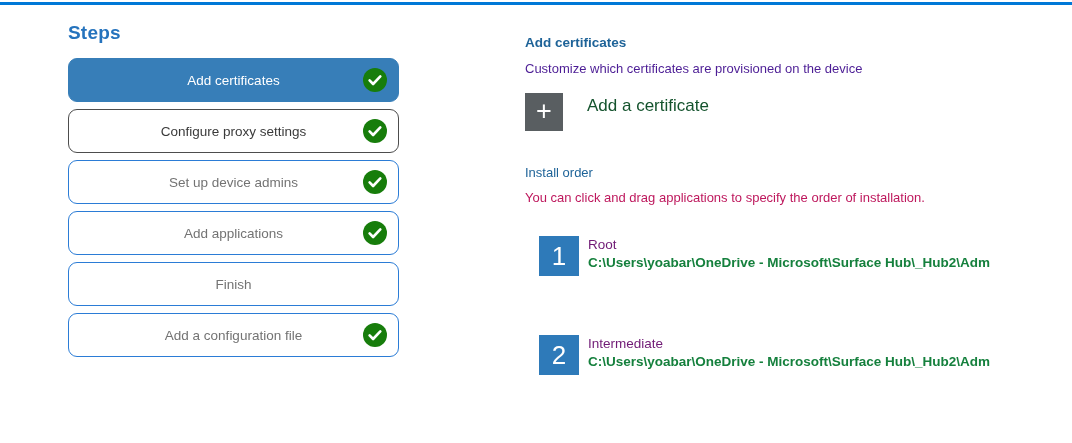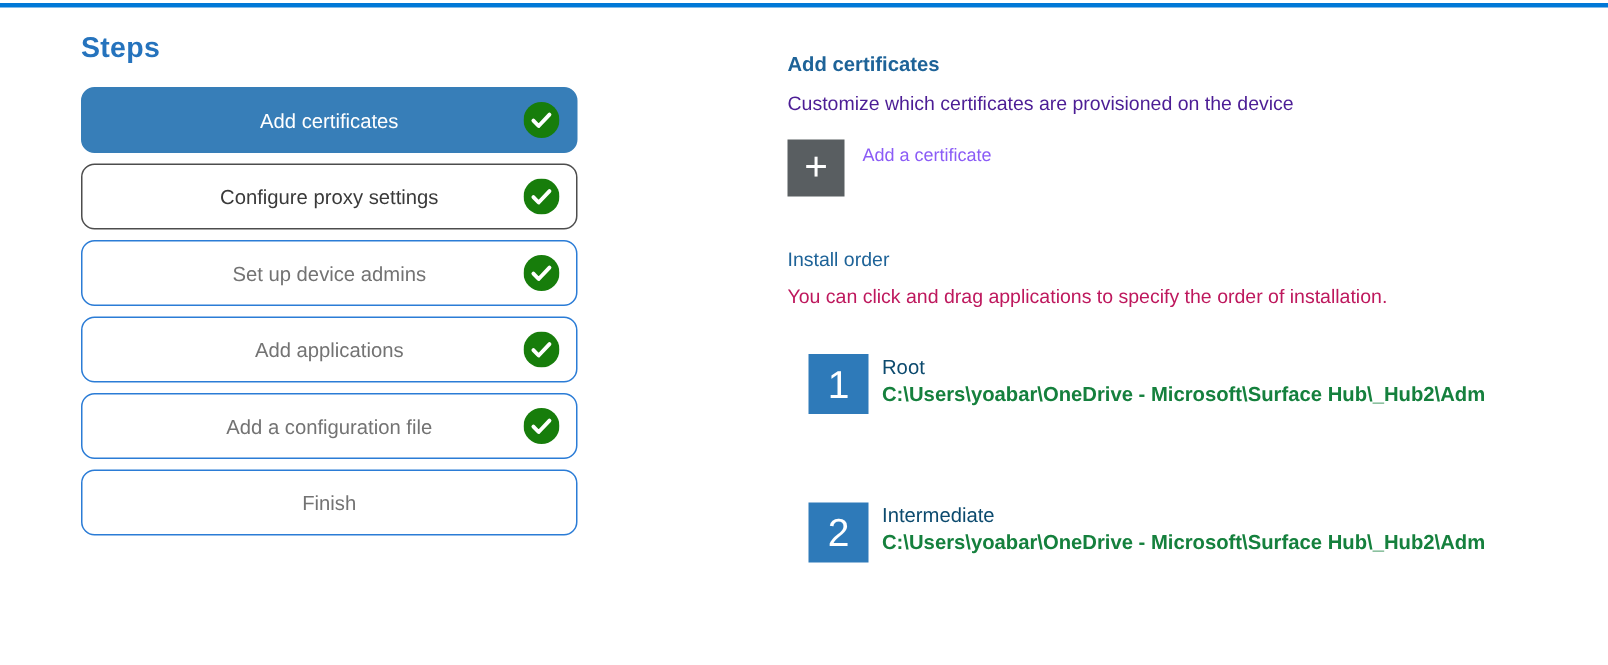--- a/index.html
+++ b/index.html
@@ -9,21 +9,21 @@
     font-family:"Liberation Sans", sans-serif;
     position:relative; overflow:hidden;
     -webkit-font-smoothing:antialiased;
   }
   .top-line {
     position:absolute; top:2px; left:0; width:100%; height:3px;
     background:#0078d7;
   }
 
   
-  .steps-panel { position:absolute; left:54px; top:22px; width:331px; }
+  .steps-panel { position:absolute; left:68px; top:22px; width:331px; }
   .steps-title {
     font-size:19px; font-weight:bold; color:#2573bd;
     margin:0 0 14px 0; letter-spacing:0.2px;
   }
   .step {
     position:relative; height:44px; box-sizing:border-box;
     border:1px solid #2b7cd6; border-radius:9px; background:#ffffff;
     color:#737373; font-size:13.5px;
     display:flex; align-items:center; justify-content:center;
     margin-bottom:7px; cursor:pointer;
@@ -39,35 +39,35 @@
   .content { position:absolute; left:525px; top:35px; width:515px; }
   .content-title { font-size:13.5px; font-weight:bold; color:#1e6398; }
   .content-subtitle { font-size:13px; color:#4c1d95; margin-top:11px; }
 
   .add-row { display:flex; align-items:flex-start; margin-top:17px; cursor:pointer; width:230px; }
   .plus-box {
     width:38px; height:38px; background:#595e61; flex:0 0 auto;
     display:flex; align-items:center; justify-content:center;
   }
   .plus-glyph { color:#ffffff; font-size:27px; font-weight:400; line-height:1; margin-top:-2px; }
-  .add-label { font-size:12px; color:#8b5cf6; margin-left:12px; margin-top:3px; }
+  .add-label { font-size:17px; color:#14532d; margin-left:24px; margin-top:3px; }
 
   .install-title { margin-top:34px; font-size:13px; font-weight:normal; color:#1e6398; }
   .install-subtitle { margin-top:10px; font-size:13px; color:#be185d; }
 
   .order-item { display:flex; align-items:flex-start; margin-left:14px; cursor:grab; }
   .order-item.first  { margin-top:31px; }
   .order-item.second { margin-top:59px; }
   .num-box {
     width:40px; height:40px; background:#2e7ab9; flex:0 0 auto;
     display:flex; align-items:center; justify-content:center;
     color:#ffffff; font-size:26px;
   }
   .item-text { margin-left:9px; margin-top:1px; }
-  .item-name { font-size:13.5px; color:#0c4a6e; }
+  .item-name { font-size:13.5px; color:#701a75; }
   .item-path { font-size:13.5px; color:#15803d; margin-top:3px; white-space:nowrap;font-weight:bold; }
 </style>
 </head>
 <body>
 
 <div class="top-line"></div>
 
 <div class="steps-panel">
   <div class="steps-title">Steps</div>
 
@@ -98,29 +98,29 @@
 
   <div class="step">
     <span>Add applications</span>
     <svg class="check" viewBox="0 0 24 24">
         <circle cx="12" cy="12" r="12" fill="#177d0b"></circle>
         <path d="M6.6 12.4l3.5 3.6 7.2-7.6" stroke="#ffffff" stroke-width="2.6" fill="none" stroke-linecap="round" stroke-linejoin="round"></path>
       </svg>
   </div>
 
   <div class="step">
+    <span>Finish</span>
+  </div>
+
+  <div class="step">
     <span>Add a configuration file</span>
     <svg class="check" viewBox="0 0 24 24">
         <circle cx="12" cy="12" r="12" fill="#177d0b"></circle>
         <path d="M6.6 12.4l3.5 3.6 7.2-7.6" stroke="#ffffff" stroke-width="2.6" fill="none" stroke-linecap="round" stroke-linejoin="round"></path>
       </svg>
-  </div>
-
-  <div class="step">
-    <span>Finish</span>
   </div>
 </div>
 
 <div class="content">
   <div class="content-title">Add certificates</div>
   <div class="content-subtitle">Customize which certificates are provisioned on the device</div>
 
   <div class="add-row">
     <div class="plus-box">
       <span class="plus-glyph">+</span>

